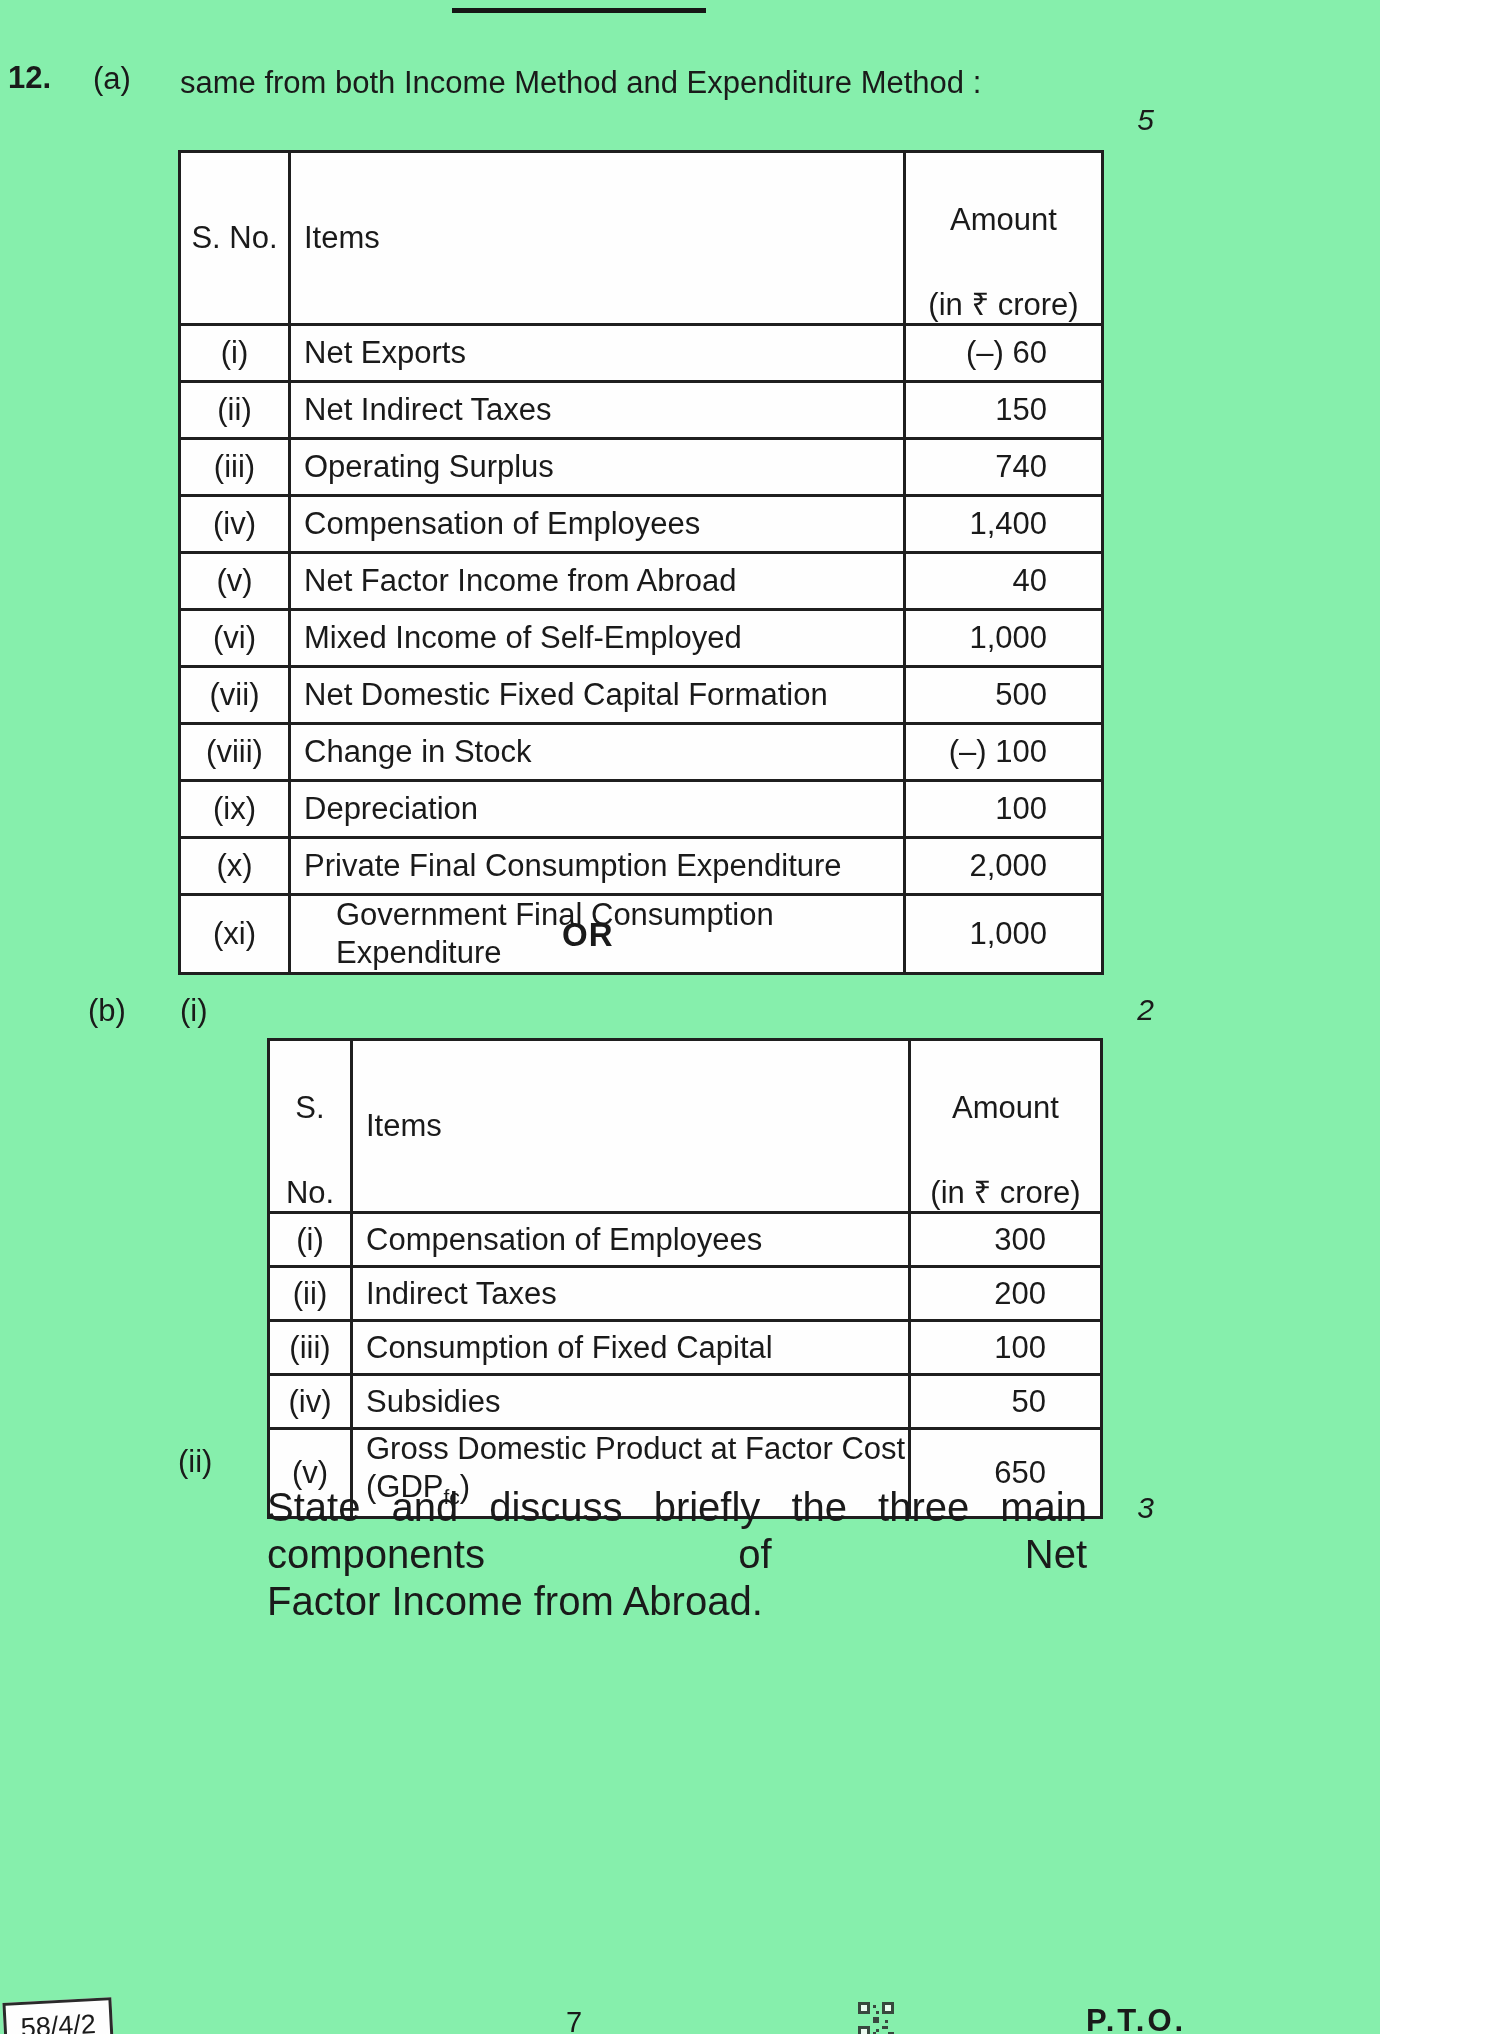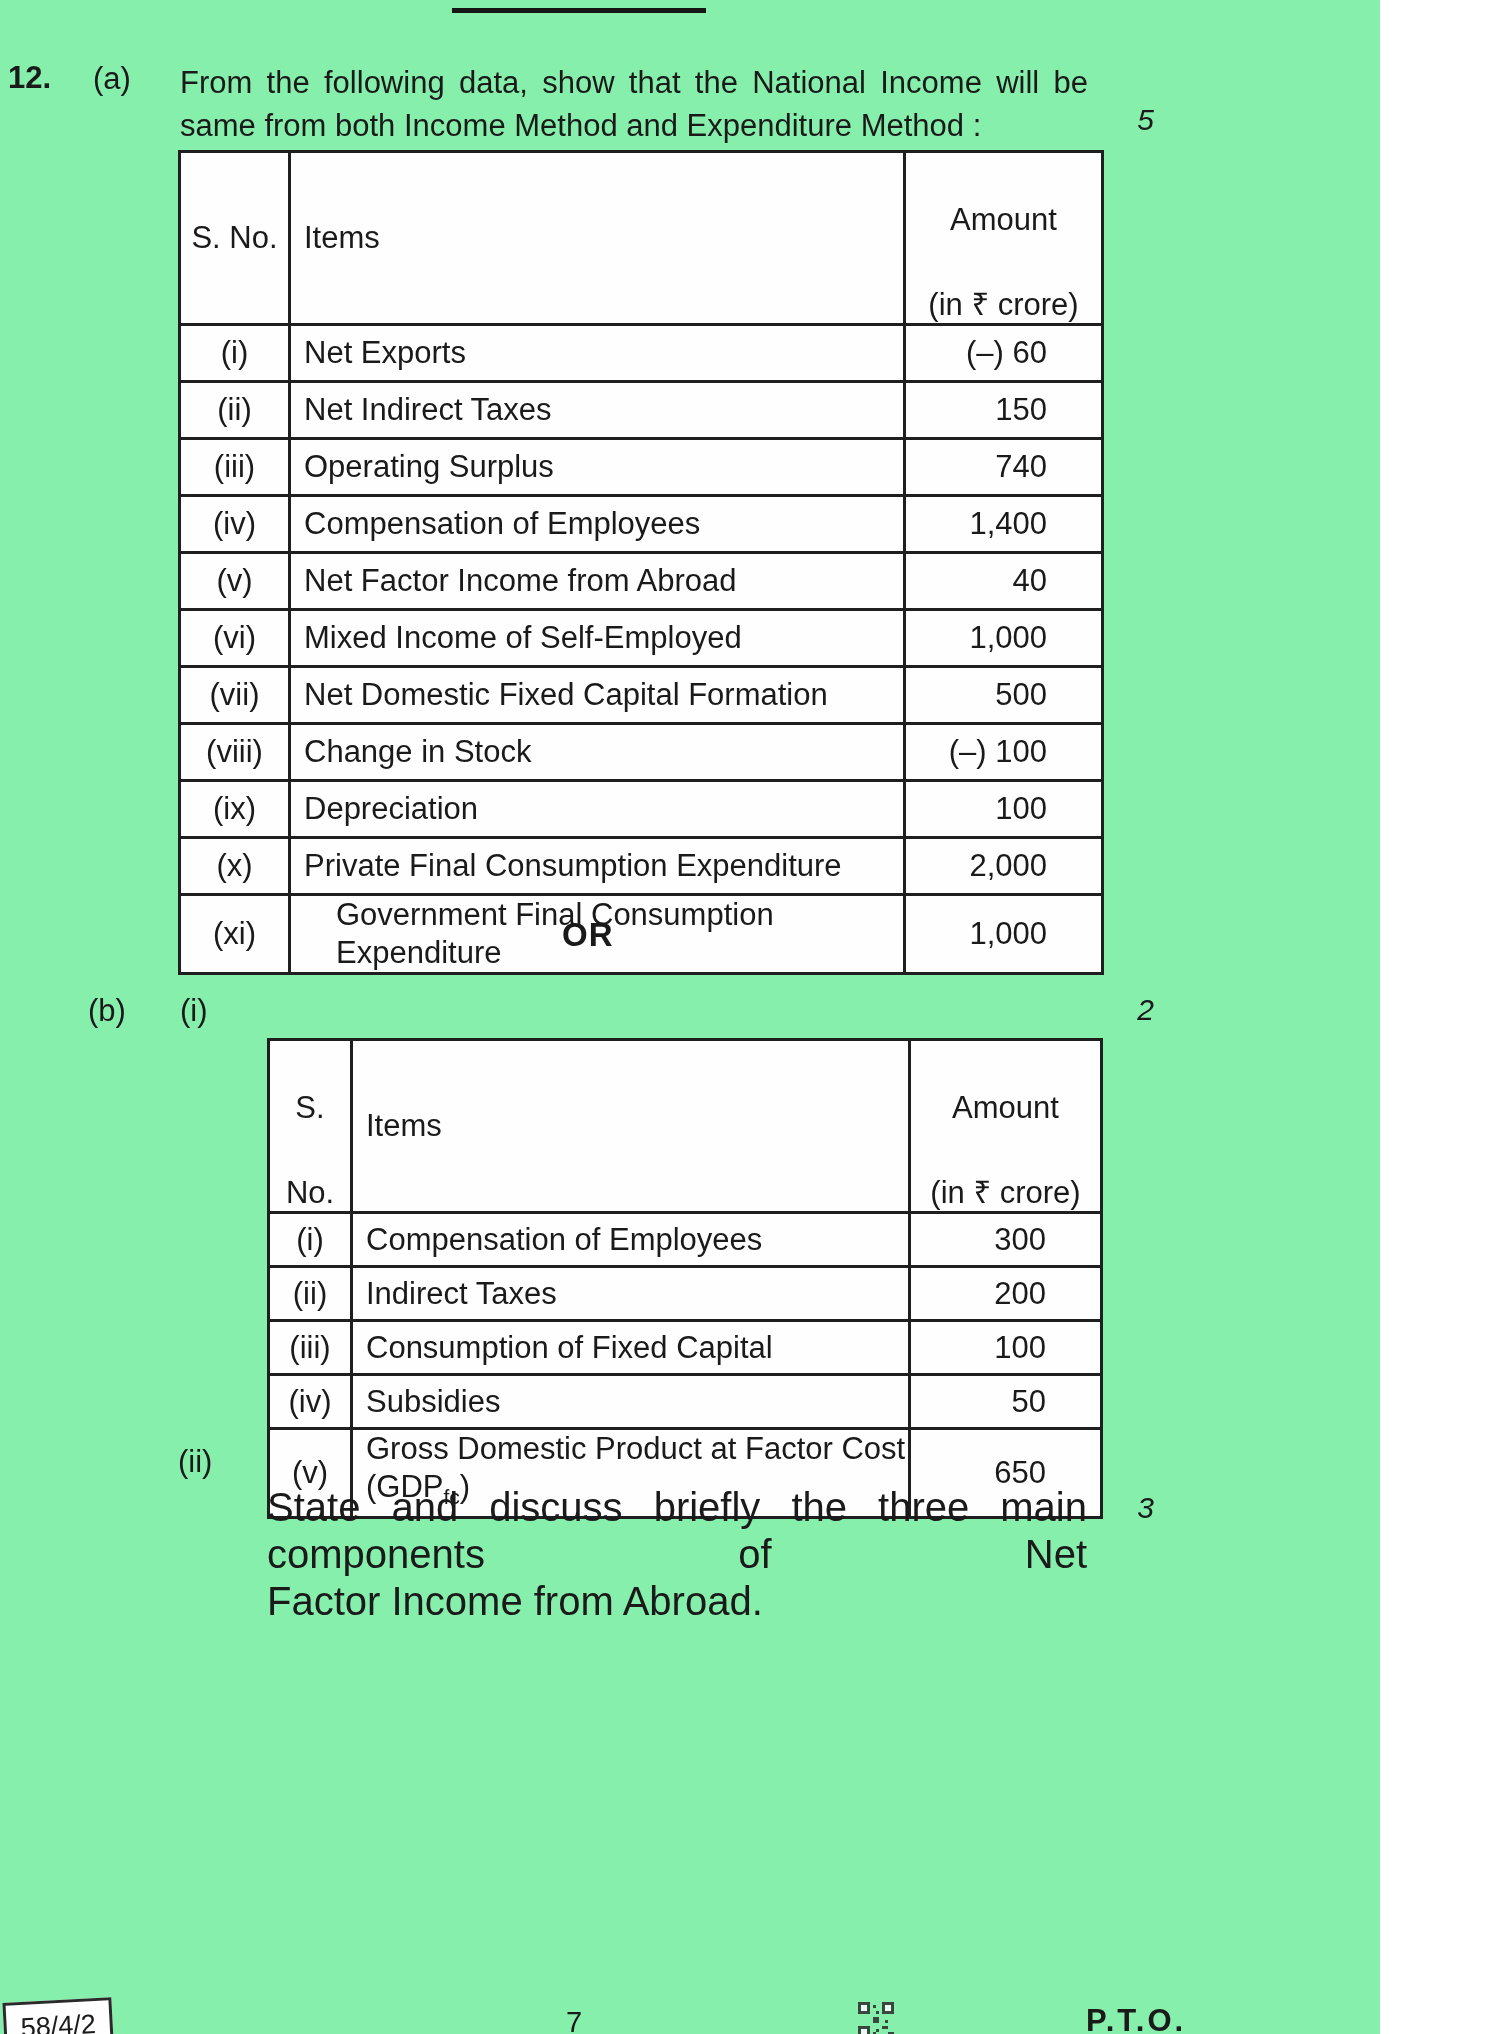--- a/index.html
+++ b/index.html
@@ -57,21 +57,20 @@
 </head>
 <body>
 
 <div class="page">
 
   <div class="top-rule"></div>
 
   <div class="qnum">12.</div>
   <div class="pa-label">(a)</div>
   <div class="pa-text">
-    <div class="justify-last">From the following data, show that the National Income will be</div>
     <div>same from both Income Method and Expenditure Method :</div>
   </div>
   <div class="marks marks-a">5</div>
 
   <table class="t ta">
     <colgroup>
         <col style="width:110px">
         <col style="width:615px">
         <col style="width:198px">
       </colgroup>

